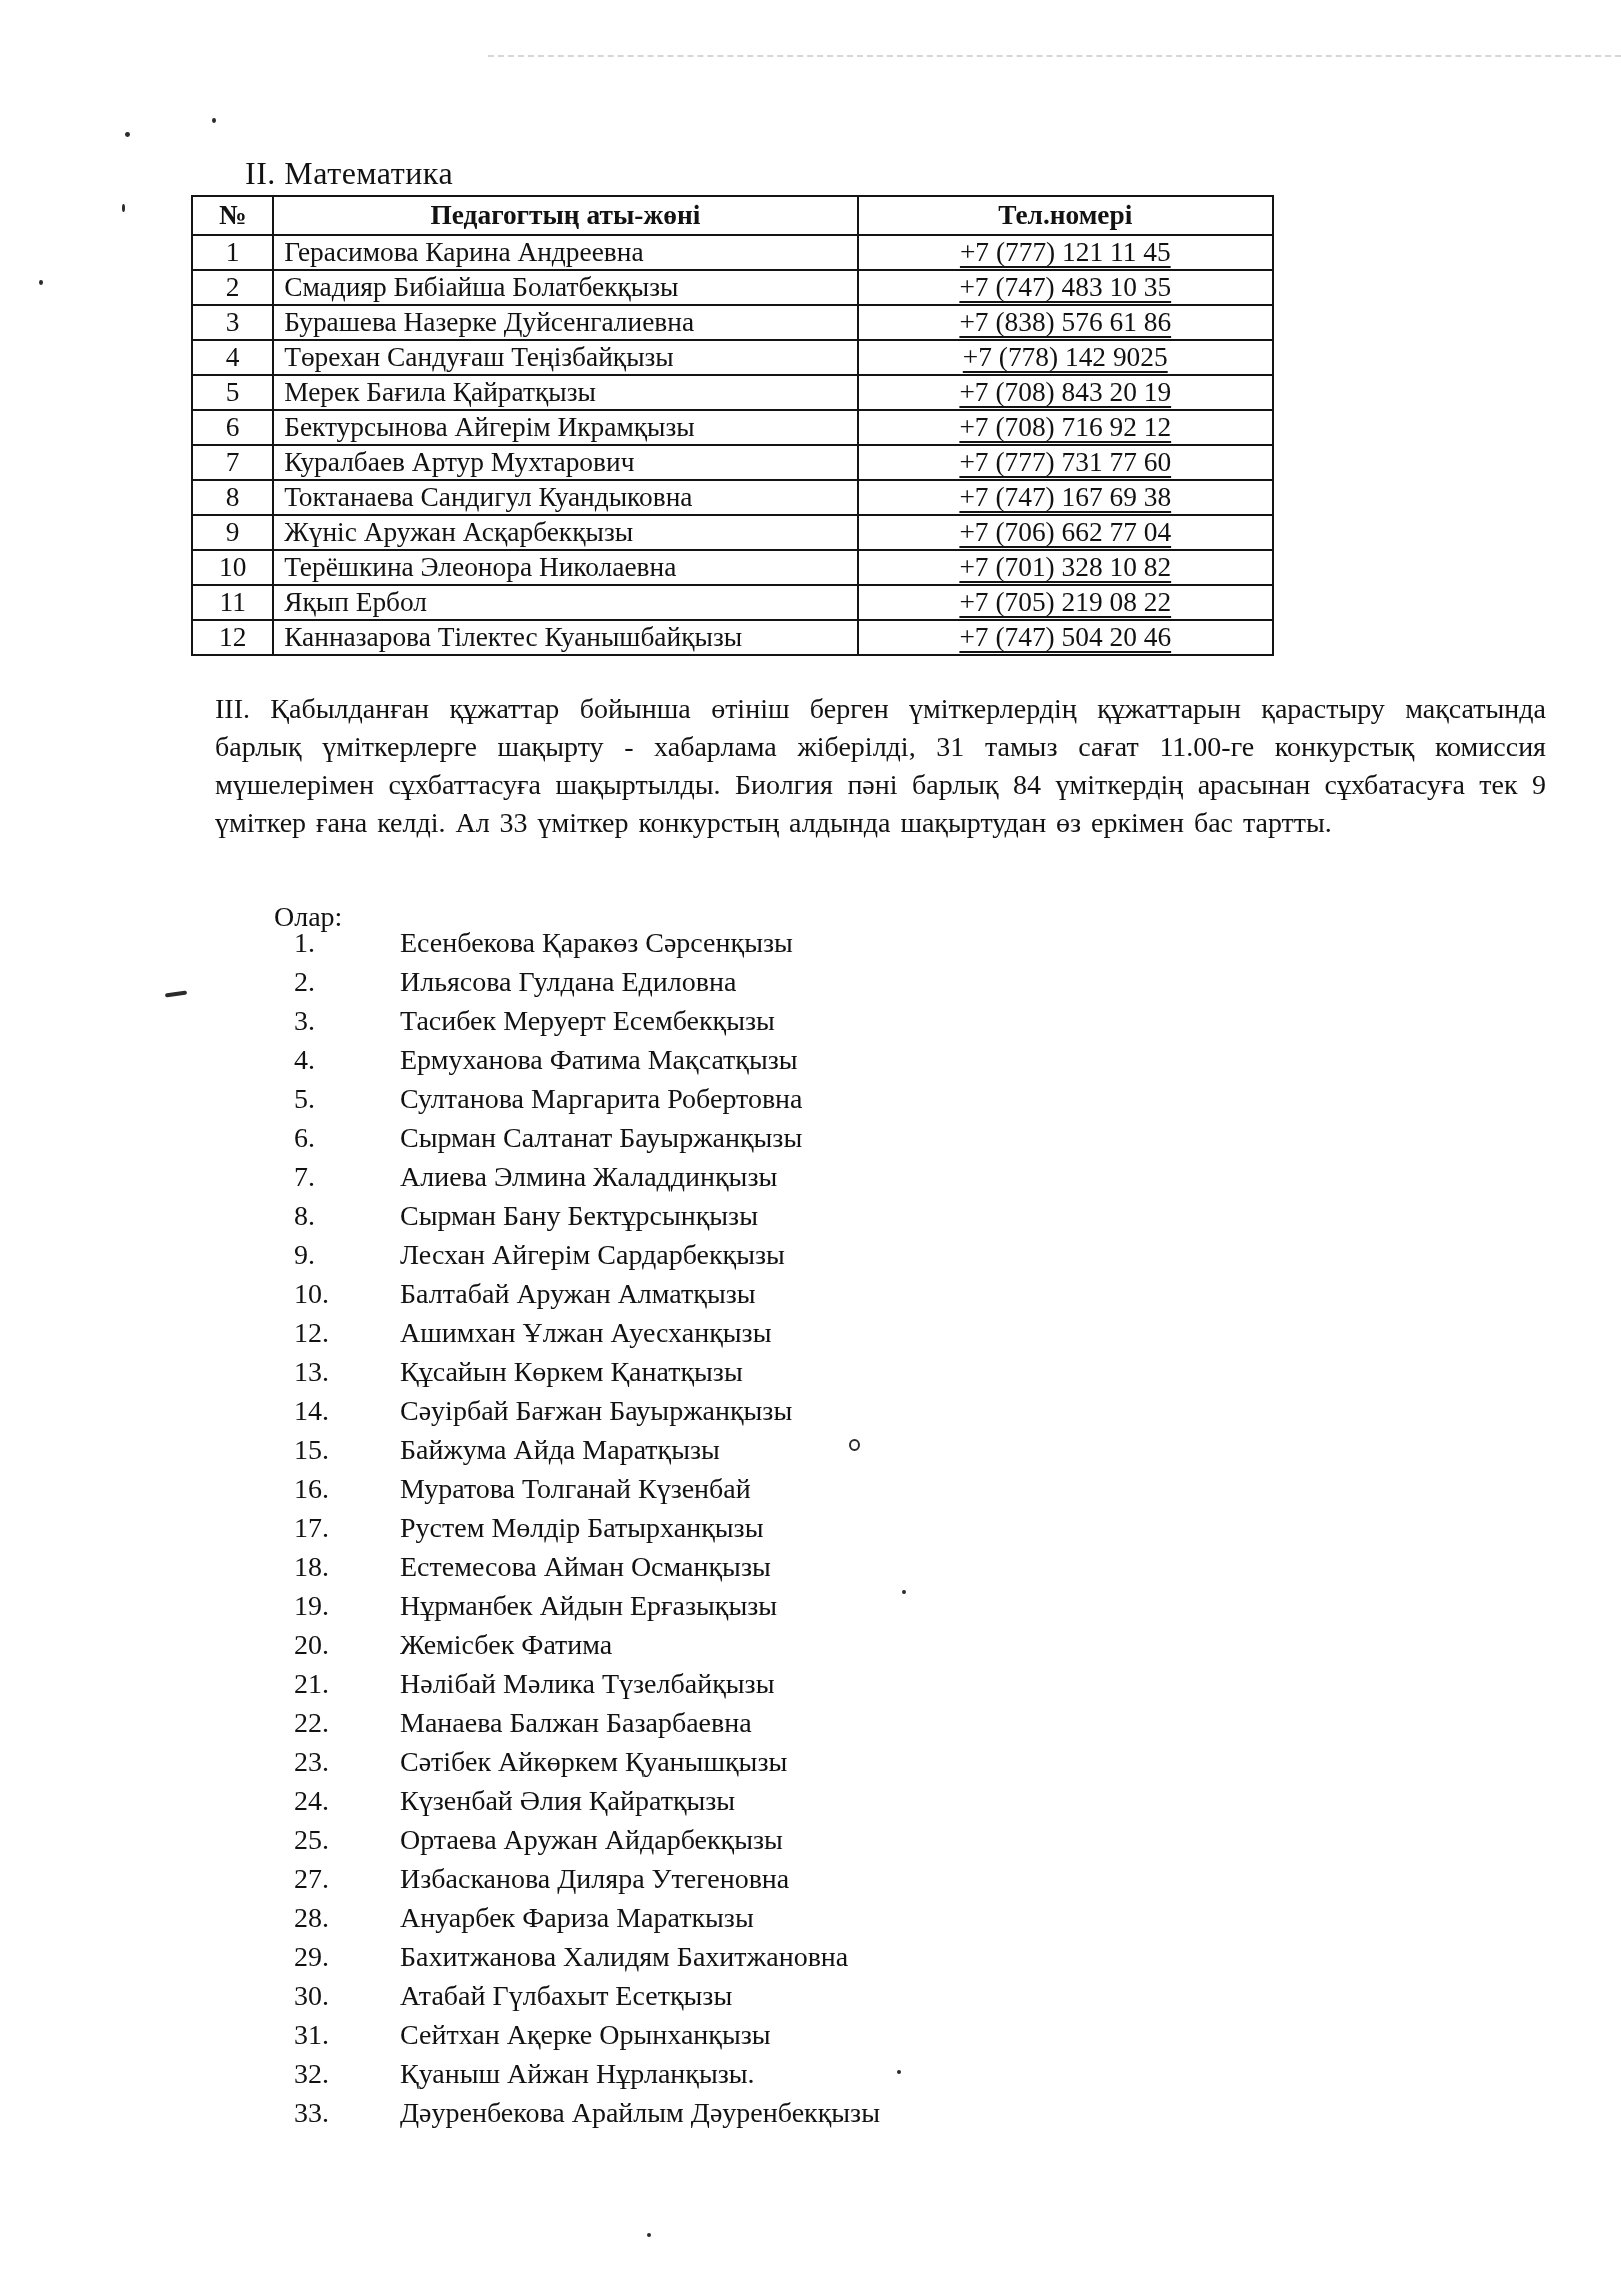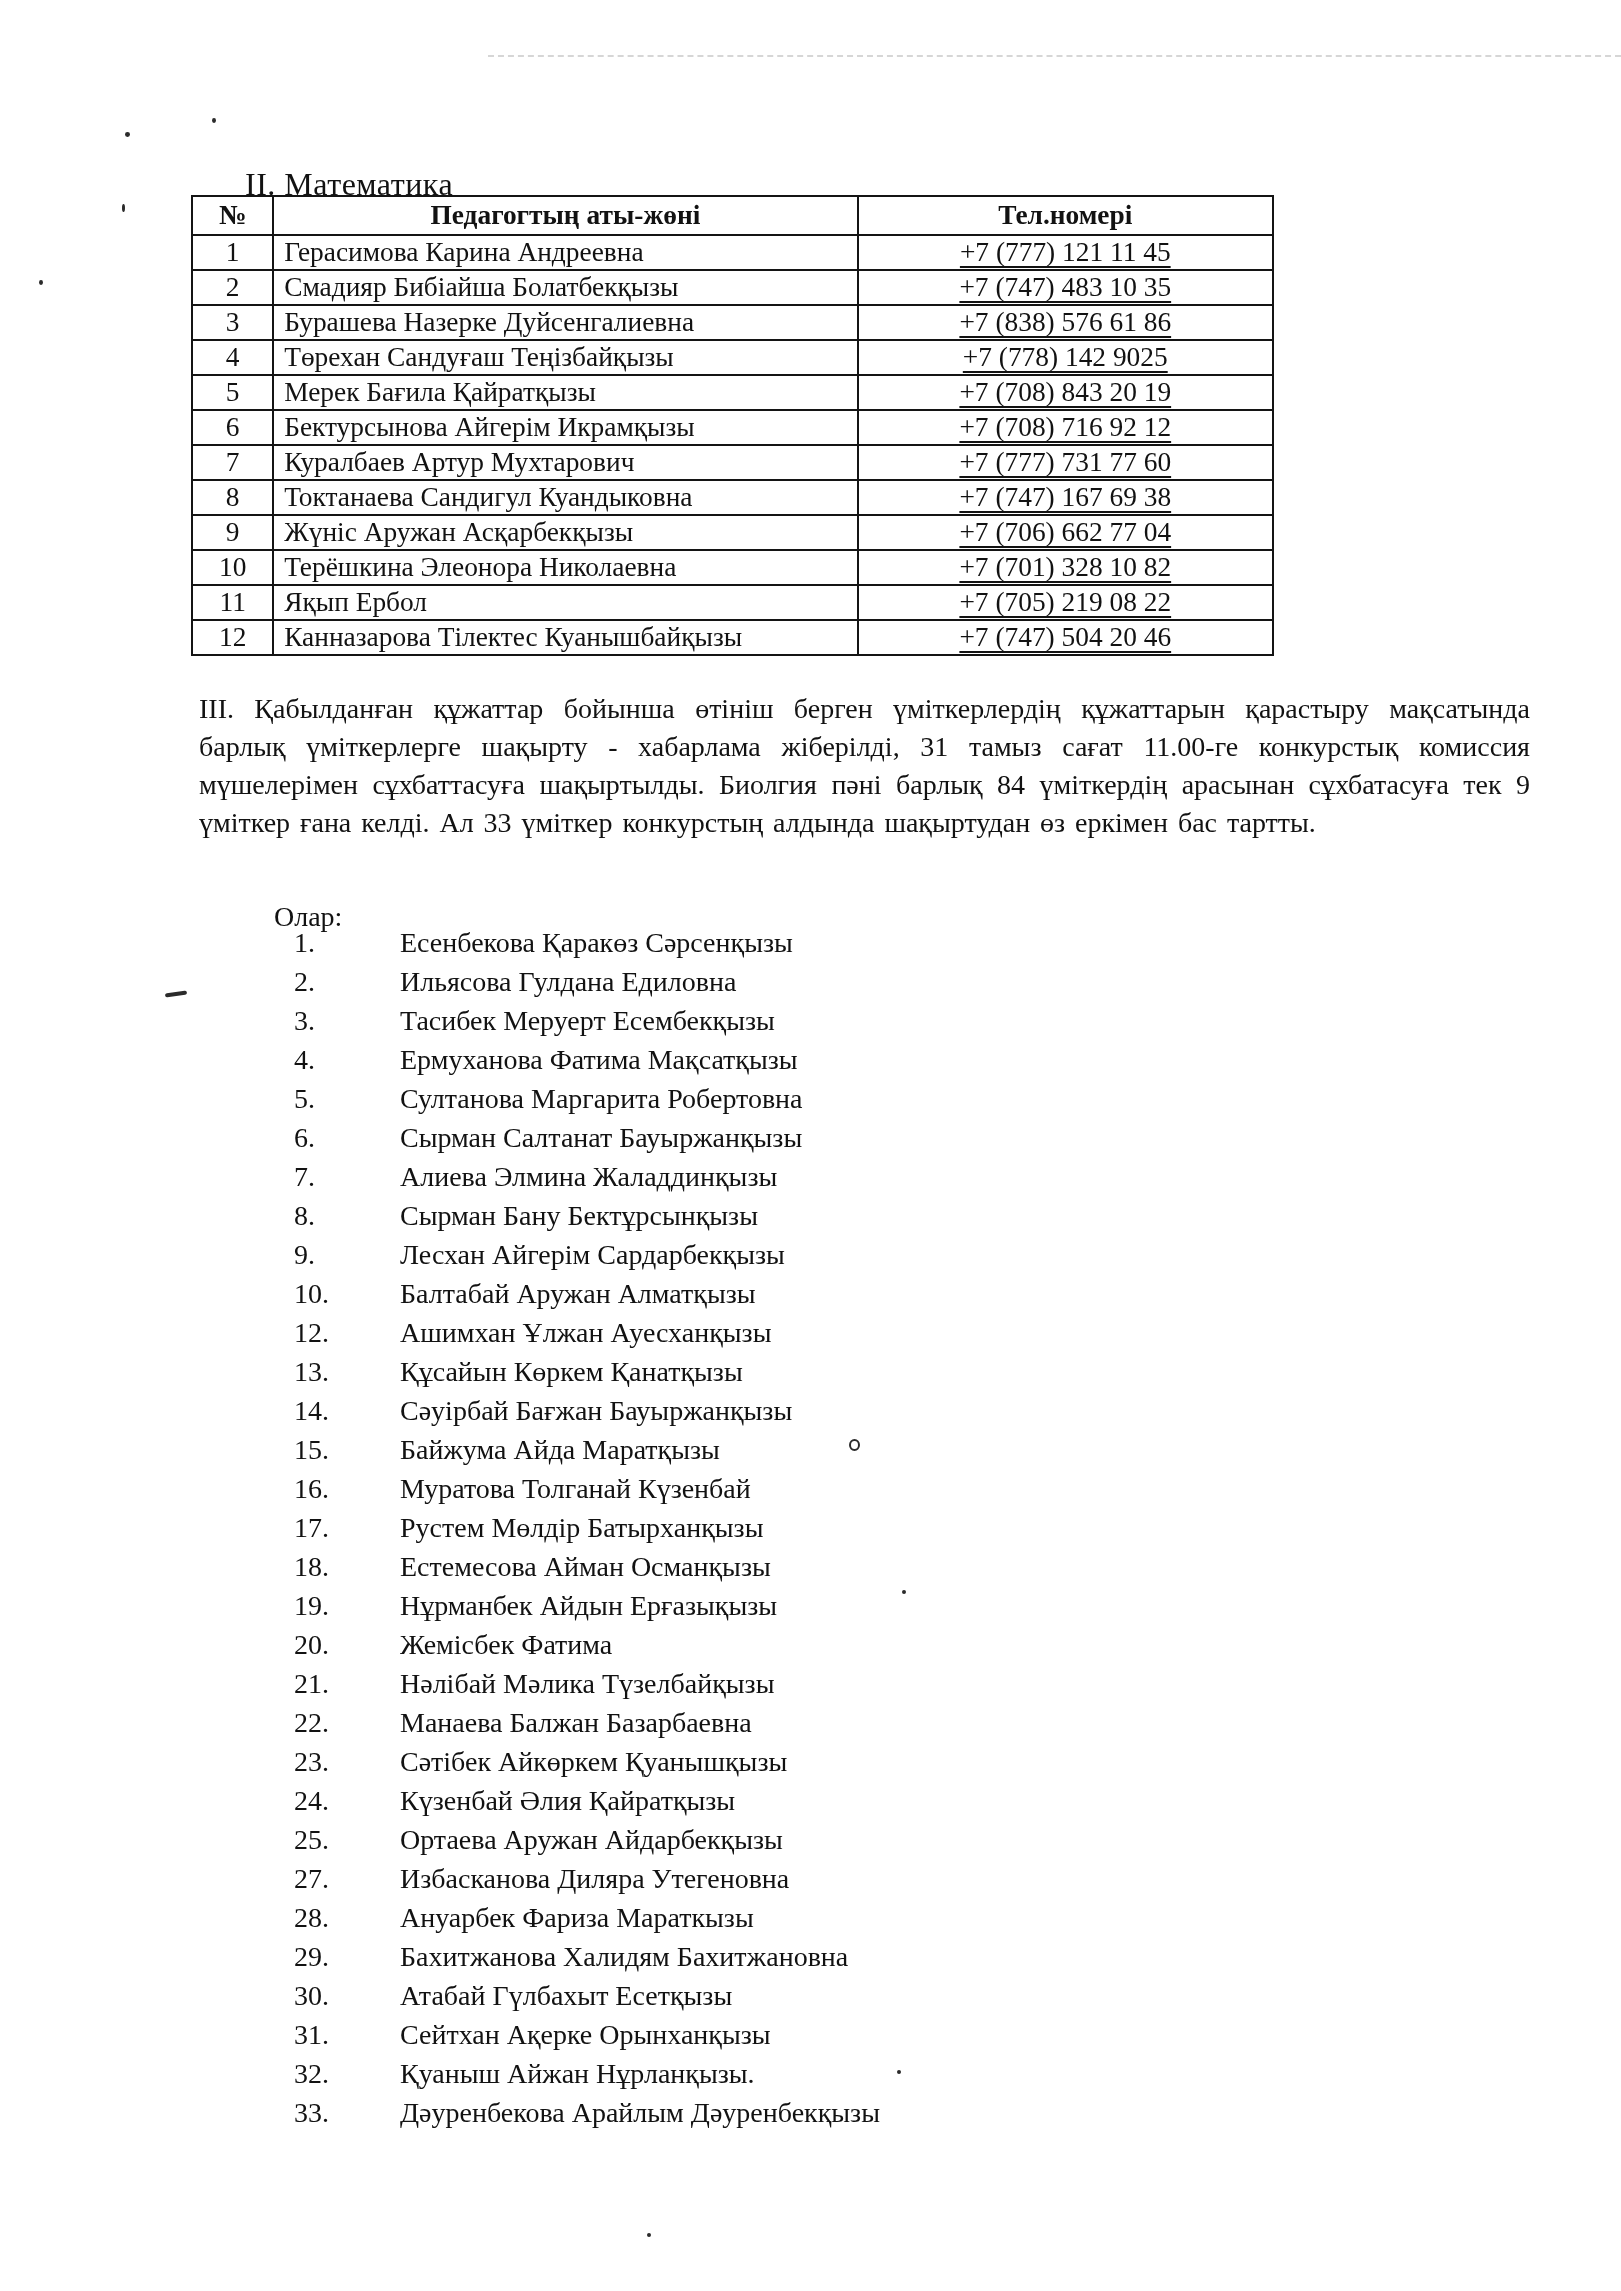--- a/index.html
+++ b/index.html
@@ -13,21 +13,21 @@
   }
   
   .noise-line{
     position:absolute;top:55px;left:488px;width:1133px;height:0;
     border-top:2.9px dashed #b5b5b5;opacity:.55;
   }
   .speck{position:absolute;background:#2b2b2b;border-radius:50%;}
   .speck.ring{background:transparent;border:2px solid #2b2b2b;}
   .speck.dash{border-radius:2px;height:3.9px;transform:rotate(-8deg);}
   .section-title{
-    position:absolute;left:245px;top:166px;margin:0;
+    position:absolute;left:245px;top:155px;margin:0;
     font-size:32px;font-weight:normal;letter-spacing:0.5px;
   }
   table.teachers{
     position:absolute;left:191px;top:195px;
     width:1083px;border-collapse:collapse;
     font-size:27.4px;
   }
   table.teachers th,table.teachers td{
     border:2px solid #141414;
     padding:0 9.8px;
@@ -40,21 +40,21 @@
   .col-num{width:63px;text-align:center;}
   .col-name{width:573px;text-align:left;}
   .col-phone{width:412px;}
   td.col-phone{text-align:center;}
   .phone{
     text-decoration:underline;
     text-underline-offset:4.9px;
     text-decoration-thickness:2px;
   }
   .para{
-    position:absolute;left:199px;top:690px;width:1331px;margin:0;
+    position:absolute;left:215px;top:690px;width:1331px;margin:0;
     font-size:28px;line-height:38px;
     text-align:justify;text-align-last:left;
     word-spacing:2.9px;
   }
   .olar{
     position:absolute;left:258px;top:882px;margin:16px;
     font-size:28px;line-height:38px;
   }
   .cand-list{
     position:absolute;left:294px;top:923px;width:882px;

